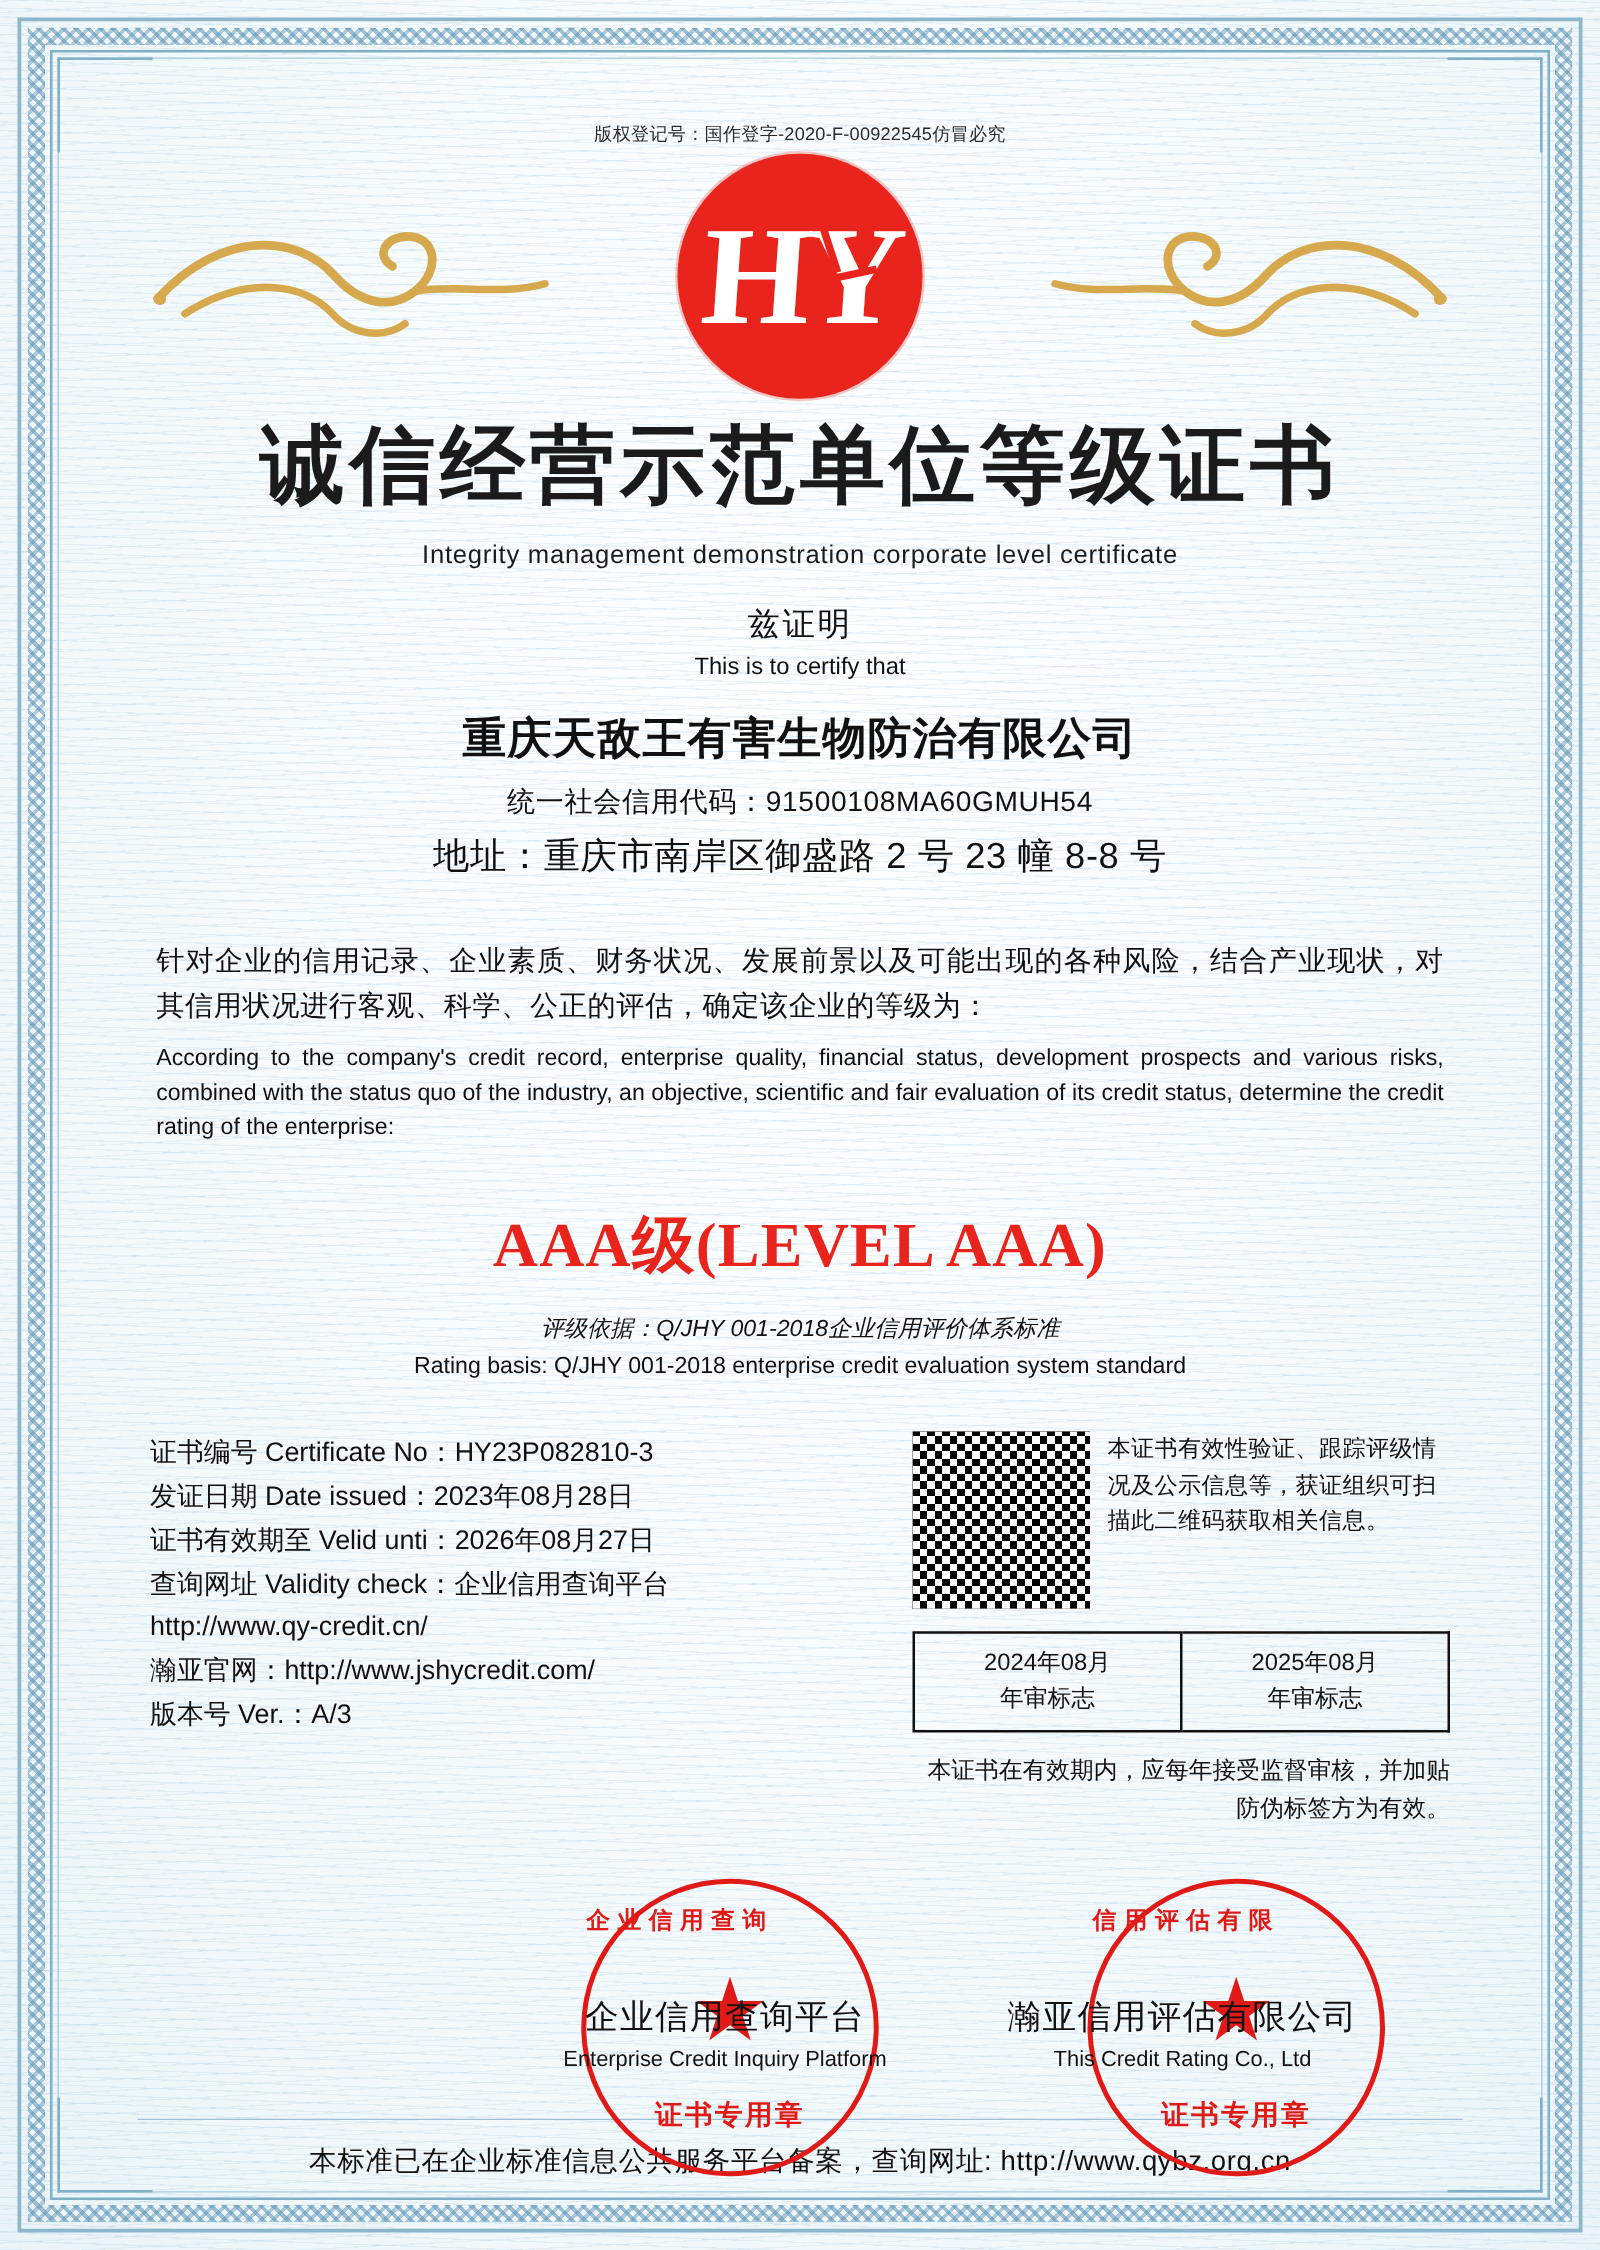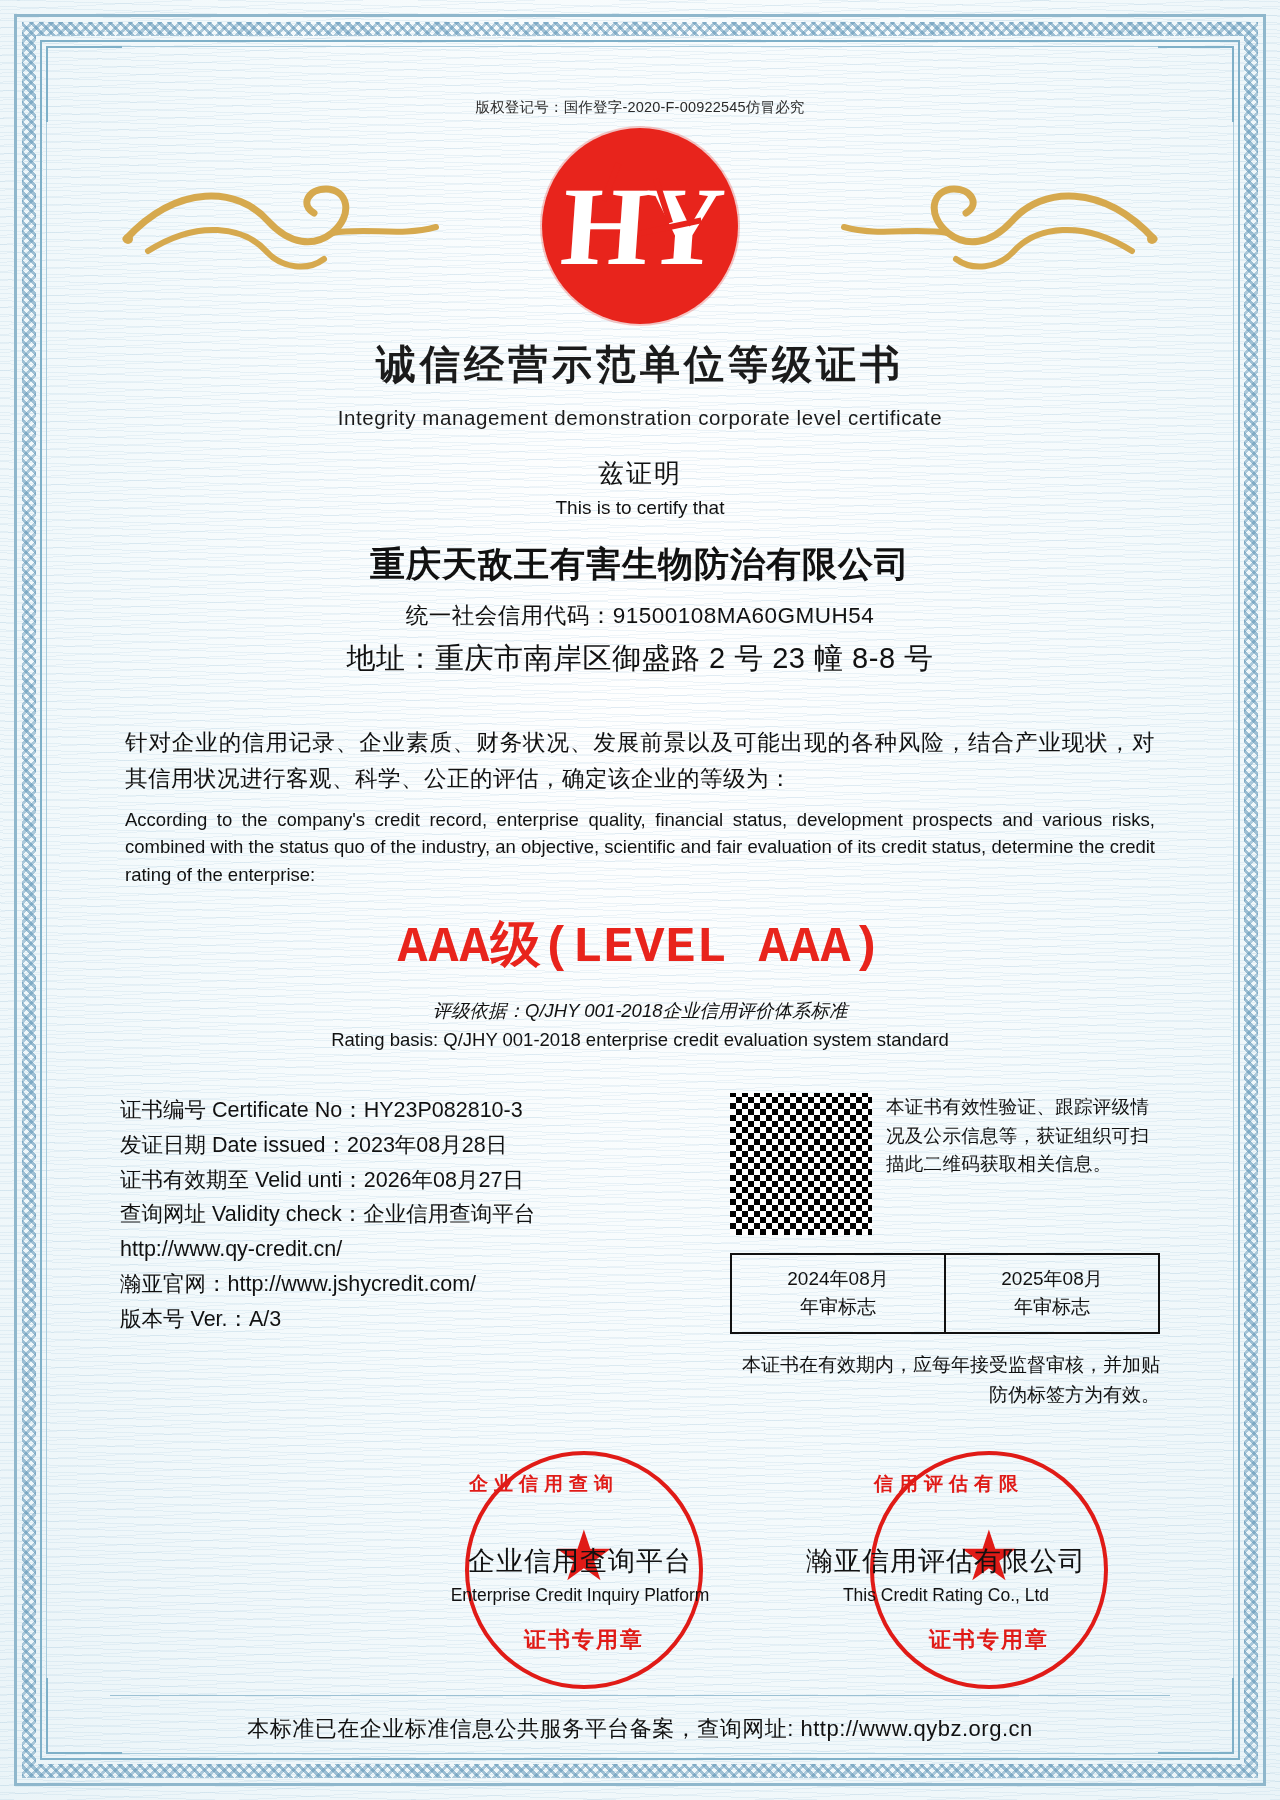--- a/index.html
+++ b/index.html
@@ -82,21 +82,21 @@
     font-family:"Liberation Serif",serif;
     letter-spacing:-6px;line-height:1;
     transform:skewX(-4deg);
   }
   .logo .crack{
     position:absolute;background:#e8241c;
   }
   
   .title-cn{
     font-family:Liberation Sans, sans-serif;
-    font-size:40px;font-weight:bold;color:#1b1b1b;letter-spacing:4px;
+    font-size:68px;font-weight:bold;color:#1b1b1b;letter-spacing:4px;
     margin-top:8px;
   }
   .title-en{
     font-size:20.5px;color:#1b1b1b;letter-spacing:.6px;margin-top:14px;
   }
   .certify-cn{font-size:26px;color:#111;margin-top:26px;letter-spacing:2px;}
   .certify-en{font-size:19px;color:#111;margin-top:6px;}
   .company{
     font-family:"Liberation Serif","DejaVu Serif",serif;
     font-size:35px;font-weight:bold;color:#111;letter-spacing:1px;margin-top:22px;
@@ -106,22 +106,22 @@
 
   
   .para{width:1030px;margin-top:46px;}
   .para .cn{
     font-size:22.5px;color:#111;line-height:1.62;text-align:justify;letter-spacing:.5px;
   }
   .para .en{
     font-size:18.5px;color:#111;line-height:1.5;margin-top:8px;text-align:justify;
   }
   .level{
-    font-family:Liberation Mono, monospace;
-    font-size:50px;font-weight:bold;color:#e8241c;margin-top:22px;letter-spacing:1px;text-align:center;
+    font-family:Liberation Serif, serif;
+    font-size:50px;font-weight:bold;color:#e8241c;margin-top:48px;letter-spacing:1px;text-align:center;
   }
   .basis-cn{font-size:18.5px;color:#111;margin-top:20px;font-style:italic;}
   .basis-en{font-size:18.5px;color:#111;margin-top:6px;}
 
   
   .mid{
     width:1040px;margin-top:42px;display:flex;justify-content:space-between;align-items:flex-start;
   }
   .details{font-size:21.5px;color:#111;line-height:1.62;}
   .details .row{white-space:nowrap;}

